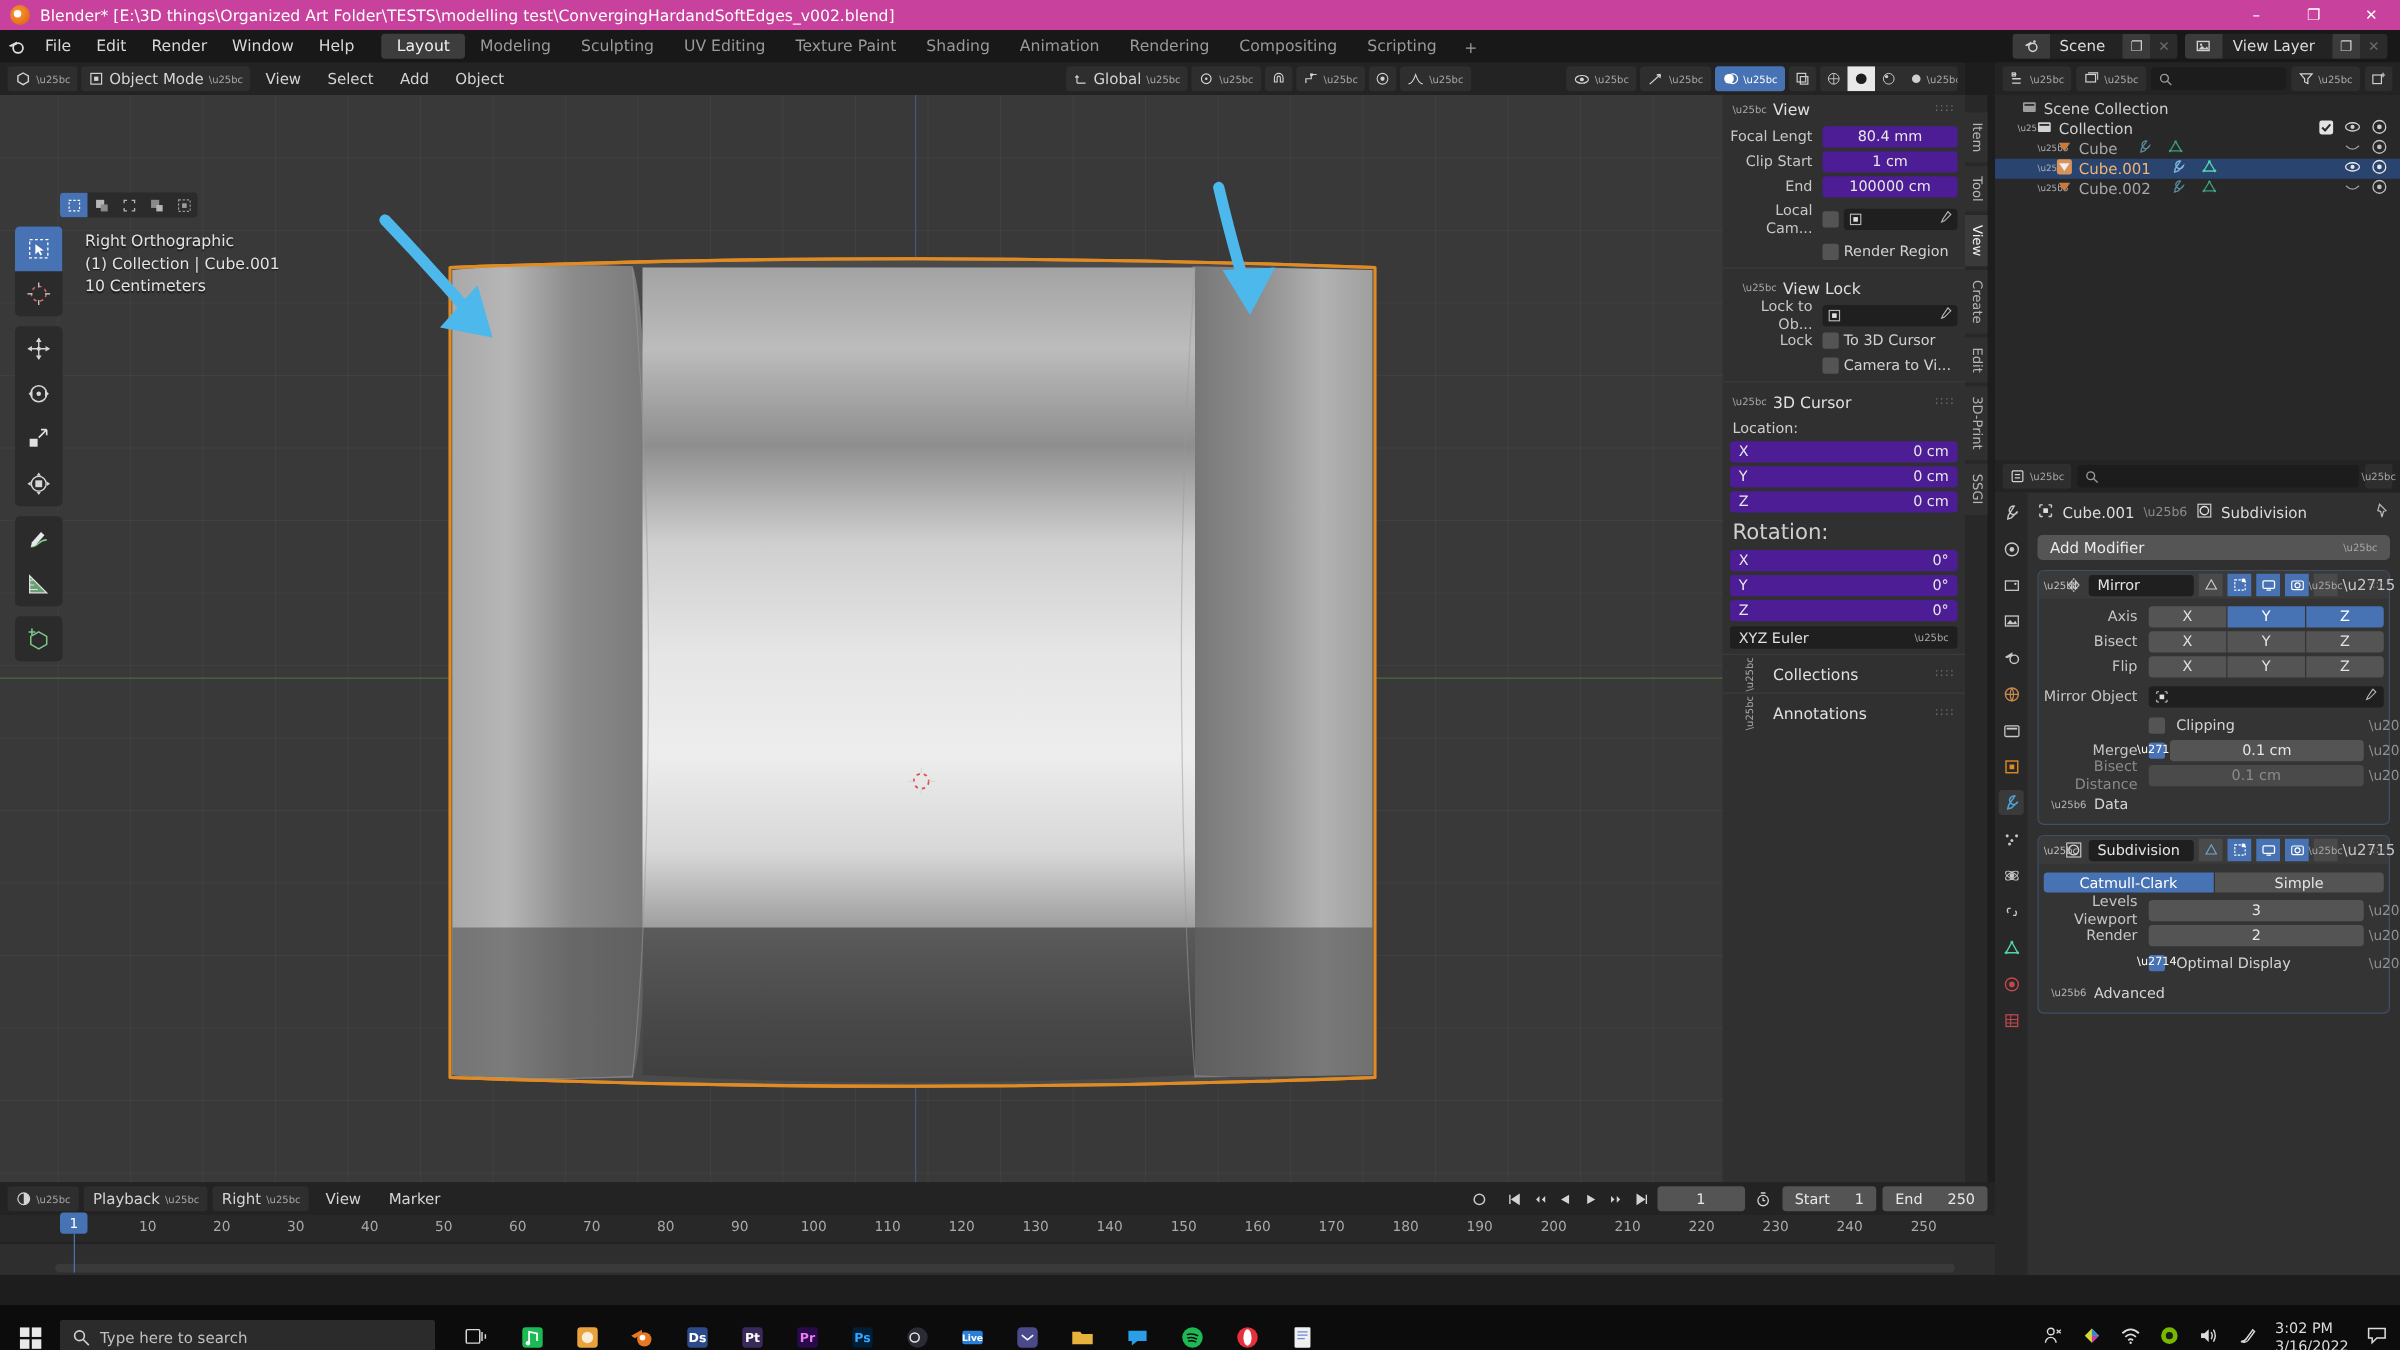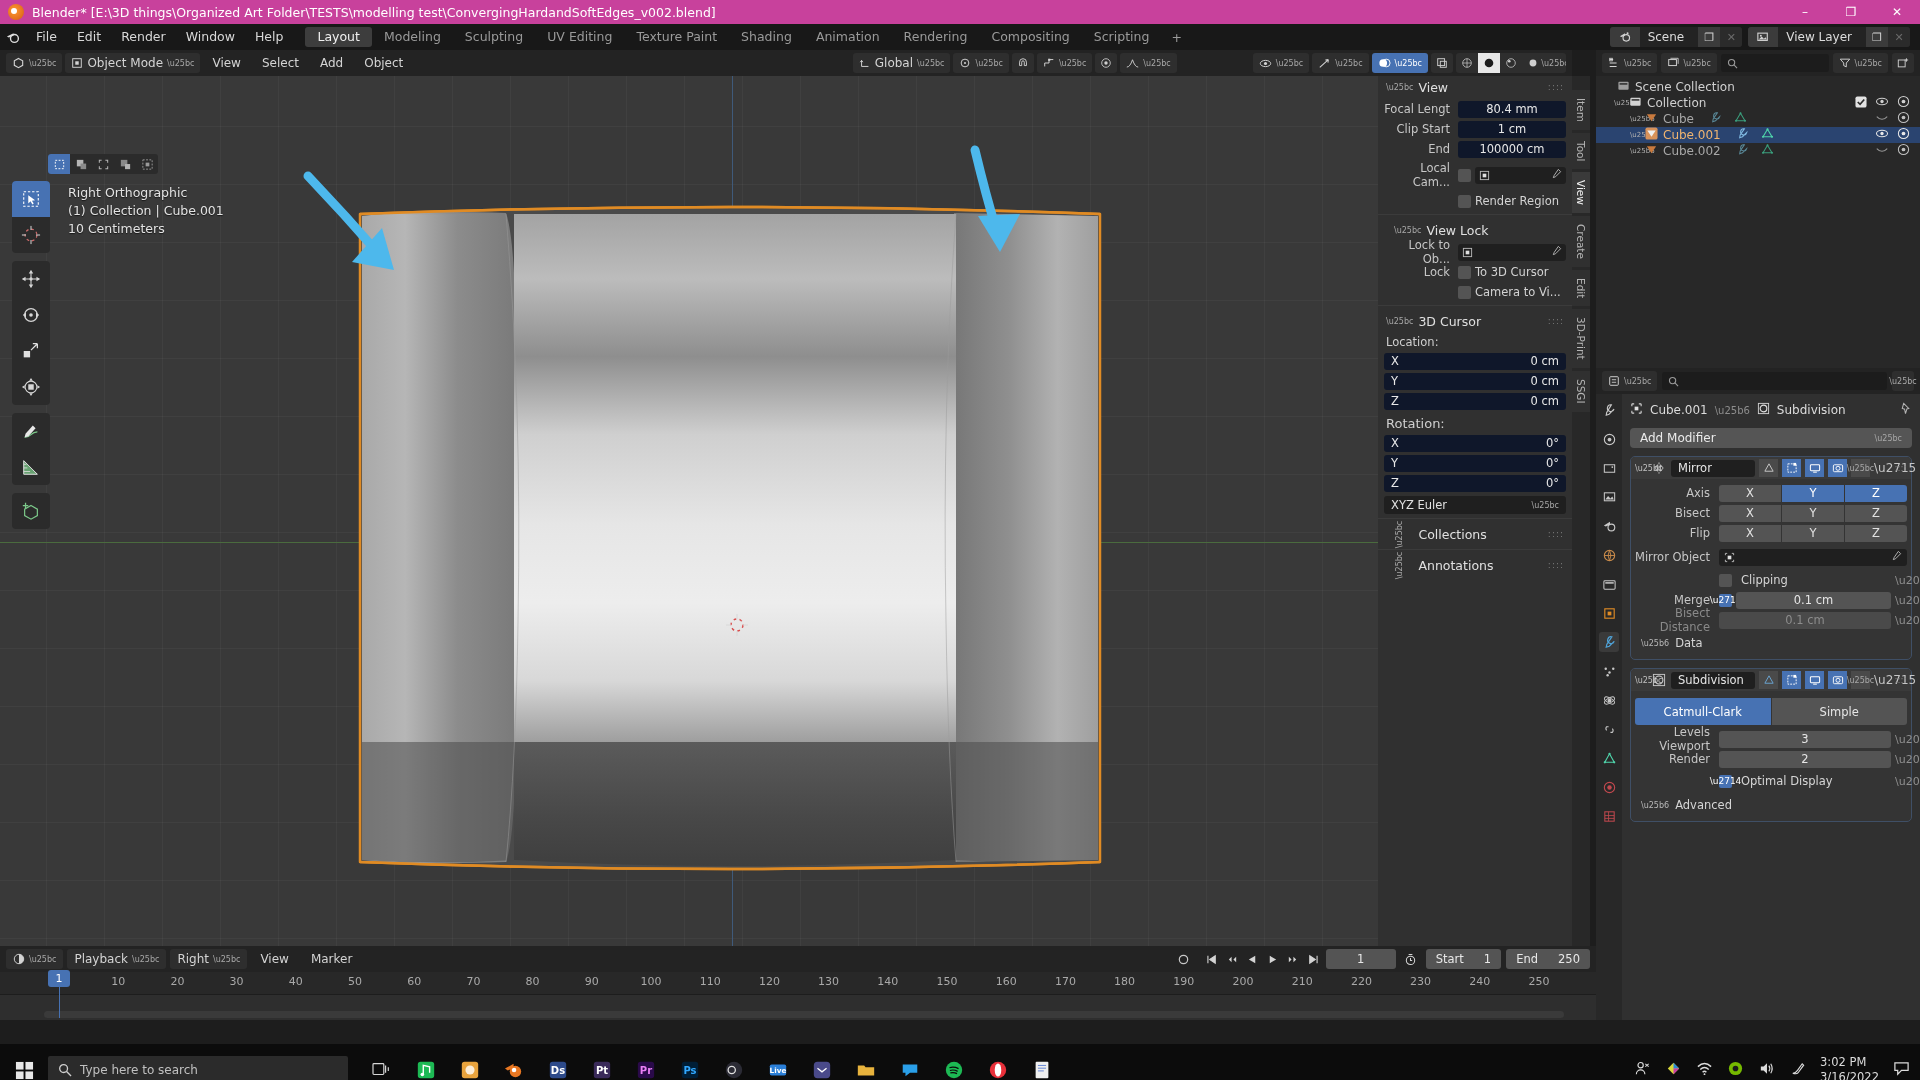--- a/index.html
+++ b/index.html
@@ -163,21 +163,21 @@
     background: #303030; font-size: 12px; color: #d2d2d2; overflow: hidden;
   }
   .np-section-hd {
     display: flex; align-items: center; gap: 5px;
     height: 22px; padding: 0 8px; color: #e0e0e0; font-size: 12.5px;
   }
   .np-section-hd .dots { margin-left: auto; color: #777; font-size: 9px; letter-spacing: 1px; }
   .np-row { display: flex; align-items: center; height: 18px; margin: 2px 6px; gap: 4px; }
   .np-lbl { width: 70px; text-align: right; color: #c7c7c7; font-size: 11.5px; padding-right: 4px; }
   .np-fld {
-    flex: 1; height: 17px; background: #0f172a; border-radius: 3px;
+    flex: 1; height: 17px; background: #4c1d95; border-radius: 3px;
     display: flex; align-items: center; justify-content: center;
     font-size: 11.5px; color: #e8e8e8;
   }
   .np-fld.dark { background: #1f1f1f; justify-content: flex-start; padding: 0 4px; }
   .np-fld.split { justify-content: space-between; padding: 0 7px; }
   .np-chk { width: 13px; height: 13px; border-radius: 2px; background: #545454; flex: none; }
   .np-dd {
     margin: 4px 6px; height: 18px; background: #1f1f1f; border-radius: 3px;
     display: flex; align-items: center; padding: 0 7px; font-size: 11.5px; color: #e0e0e0;
   }
@@ -270,21 +270,21 @@
   .mfld {
     flex: 1; height: 17px; background: #545454; border-radius: 3px;
     display: flex; align-items: center; justify-content: center; font-size: 11.5px; color: #e6e6e6;
   }
   .mfld.dark { background: #1f1f1f; justify-content: flex-start; padding: 0 5px; }
   .mfld.disabled { background: #4a4a4a; color: #8c8c8c; }
   .mchk { width: 13px; height: 13px; border-radius: 2px; background: #545454; flex: none; display: flex; align-items: center; justify-content: center; font-size: 9px; color: #fff; }
   .mchk.on { background: #4772b3; }
   .dot { width: 12px; text-align: center; color: #909090; font-size: 11px; flex: none; }
   .mseg { display: flex; flex: 1; gap: 1px; margin: 2px 0 5px 0; }
-  .mseg > div { flex: 1; height: 27px; background: #545454; display: flex; align-items: center; justify-content: center; font-size: 11.5px; color: #e6e6e6; }
+  .mseg > div { flex: 1; height: 16px; background: #545454; display: flex; align-items: center; justify-content: center; font-size: 11.5px; color: #e6e6e6; }
   .mseg > div:first-child { border-radius: 3px 0 0 3px; }
   .mseg > div:last-child { border-radius: 0 3px 3px 0; }
   .mseg > div.on { background: #4772b3; color: #fff; }
   .msub { display: flex; align-items: center; gap: 6px; height: 18px; padding-left: 6px; font-size: 11.5px; color: #d5d5d5; }
   .msub .tri { font-size: 8px; color: #b8b8b8; }
 
   
   .timeline { position: absolute; left: 0; top: 946px; width: 1596px; height: 74px; background: #282828; }
   .tl-header { display: flex; align-items: center; gap: 4px; height: 26px; padding: 0 6px; background: #232323; font-size: 12px; }
   .tl-btn { height: 20px; display: flex; align-items: center; gap: 4px; padding: 0 7px; background: #2e2e2e; border-radius: 3px; color: #d4d4d4; }
@@ -828,21 +828,21 @@
         <span>Y</span>
         <span>0 cm</span>
       </div>
     </div>
     <div class="np-row">
       <div class="np-fld split">
         <span>Z</span>
         <span>0 cm</span>
       </div>
     </div>
-    <div style="padding-left:8px;font-size:13px;color:#cfcfcf;margin:6px 0 3px">Rotation:</div>
+    <div style="padding-left:8px;font-size:17px;color:#cfcfcf;margin:6px 0 3px">Rotation:</div>
     <div class="np-row">
       <div class="np-fld split">
         <span>X</span>
         <span>0°</span>
       </div>
     </div>
     <div class="np-row">
       <div class="np-fld split">
         <span>Y</span>
         <span>0°</span>

